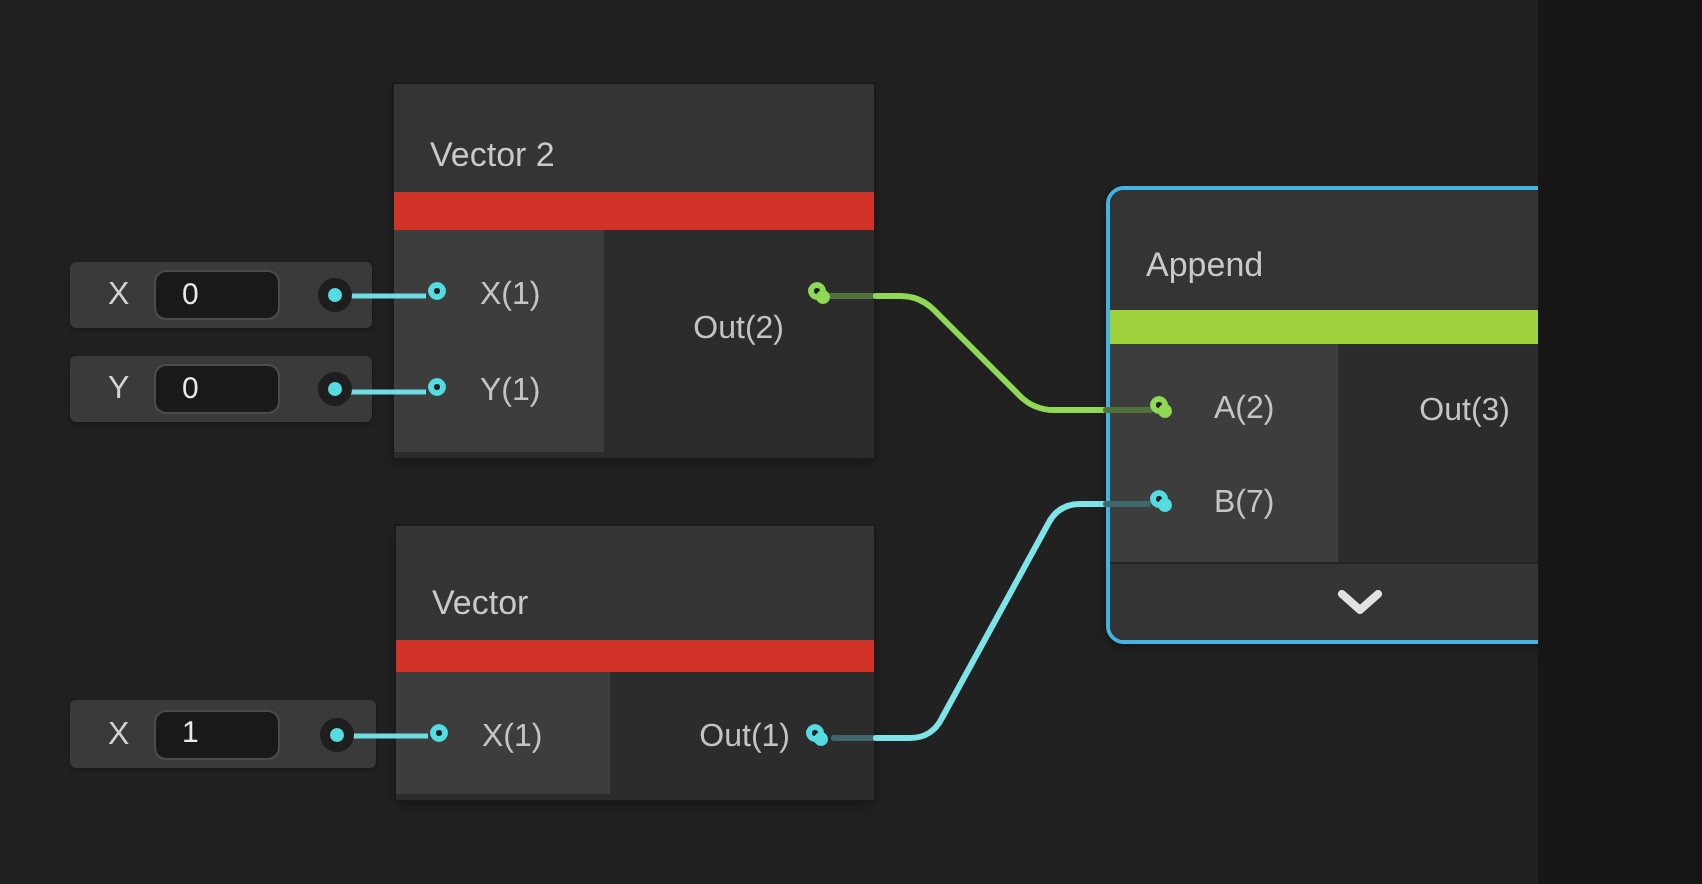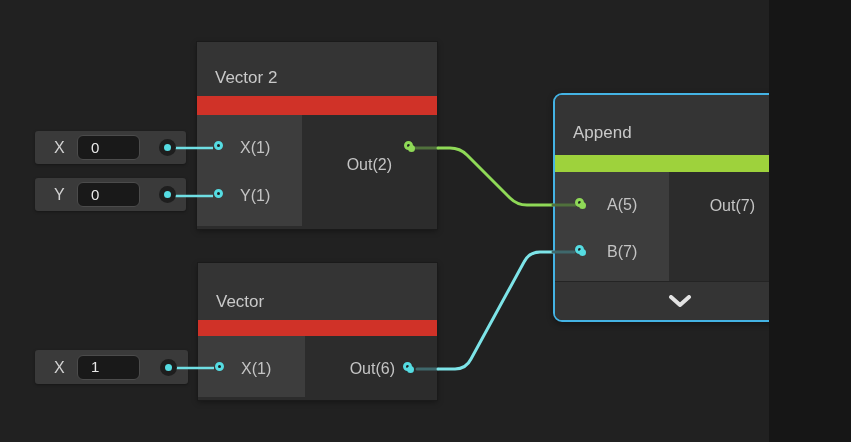--- a/index.html
+++ b/index.html
@@ -63,42 +63,42 @@
     </div>
     <div class="catbar" style="top: 57px; height: 16px; background: rgb(208, 50, 40);"></div>
     <div class="inpanel" style="top:73px;width:107px;height:61px;"></div>
 
     <span class="port" style="left: 16.5px; top: 98.5px; border-color: rgb(85, 220, 226);"></span>
     <span class="portlabel" style="left:43px;top:97px;">X(1)</span>
 
     <span class="port" style="left: 204.5px; top: 98.5px; border-color: rgb(85, 220, 226);">
       <span class="pdot" style="background-color: rgb(85, 220, 226);"></span>
     </span>
-    <span class="portlabel" style="right:42px;top:97px;">Out(6)</span>
+    <span class="portlabel" style="right:42px;top:97px;">Out(1)</span>
   </div>
 
   <div class="node selected" style="left:553px;top:93px;width:253px;height:229px;background:#2c2c2c;">
     <div class="titlebar" style="height:60px;padding-bottom:12px;">
       <span>Append</span>
     </div>
     <div class="catbar" style="top: 60px; height: 17px; background: rgb(158, 210, 60);"></div>
     <div class="inpanel" style="top:77px;width:114px;height:109px;"></div>
 
     <span class="port" style="left: 19.5px; top: 102.5px; border-color: rgb(143, 217, 87);">
       <span class="pdot" style="background-color: rgb(143, 217, 87);"></span>
     </span>
-    <span class="portlabel" style="left:52px;top:101px;">A(5)</span>
+    <span class="portlabel" style="left:52px;top:101px;">A(2)</span>
 
     <span class="port" style="left: 19.5px; top: 149.5px; border-color: rgb(85, 220, 226);">
       <span class="pdot" style="background-color: rgb(85, 220, 226);"></span>
     </span>
     <span class="portlabel" style="left:52px;top:148px;">B(7)</span>
 
     <span class="port" style="left: 216.5px; top: 103.5px; border-color: rgb(236, 233, 138);"></span>
-    <span class="portlabel" style="right:49px;top:102px;">Out(7)</span>
+    <span class="portlabel" style="right:49px;top:102px;">Out(3)</span>
 
     <div class="bottomstrip" style="top:186px;height:39px;">
       <svg width="24" height="12" viewBox="0 0 24 12">
         <polyline points="3,2 12,10 21,2" fill="none" stroke-width="4" stroke-linecap="round" stroke-linejoin="round" style="stroke: rgb(226, 226, 226);"></polyline>
       </svg>
     </div>
   </div>
 
   <div class="widget" style="left:35px;top:131px;width:151px;height:33px;">
     <span class="wlabel" style="left:19px;top:8px;">X</span>

